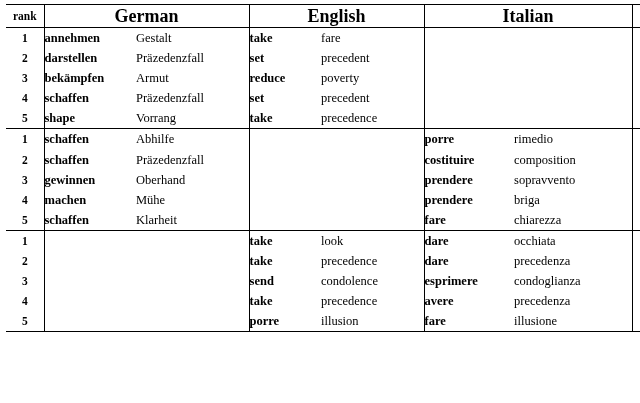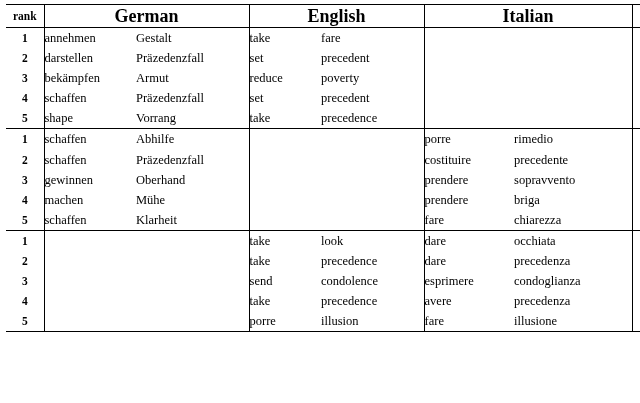--- a/index.html
+++ b/index.html
@@ -36,21 +36,21 @@
   .hdr-row th {
     font-weight: bold;
     text-align: center;
     font-size: 18px;
     height: 22px;
     line-height: 22px;
     border-bottom: 1.3px solid #000;
     border-top: 1.3px solid #000;
   }
   .hdr-row th.rank-h { font-size: 11.5px; }
-  .vsep { border-left: 1.2px solid #000; }
+  .vsep { border-left: 1.2px solid #000; font-weight: bold; }
   .vsep-r { border-right: 1.2px solid #000; }
   td.rank {
     text-align: center;
     font-weight: bold;
     font-size: 11.5px;
     width: 38px;
   }
   td.count {
     text-align: right;
     padding-right: 8px;
@@ -161,21 +161,21 @@
           <td class="w2 vsep-r">rimedio</td>
           <td class="count">36</td>
         </tr>
         <tr class="cell-row">
           <td class="rank">2</td>
           <td class="w1 vsep">schaffen</td>
           <td class="w2">Präzedenzfall</td>
           <td class="w1 vsep"></td>
           <td class="w2"></td>
           <td class="w1 vsep">costituire</td>
-          <td class="w2 vsep-r">precedente</td>
+          <td class="w2 vsep-r">composition</td>
           <td class="count">23</td>
         </tr>
         <tr class="cell-row">
           <td class="rank">3</td>
           <td class="w1 vsep">gewinnen</td>
           <td class="w2">Oberhand</td>
           <td class="w1 vsep"></td>
           <td class="w2"></td>
           <td class="w1 vsep">prendere</td>
           <td class="w2 vsep-r">sopravvento</td>

